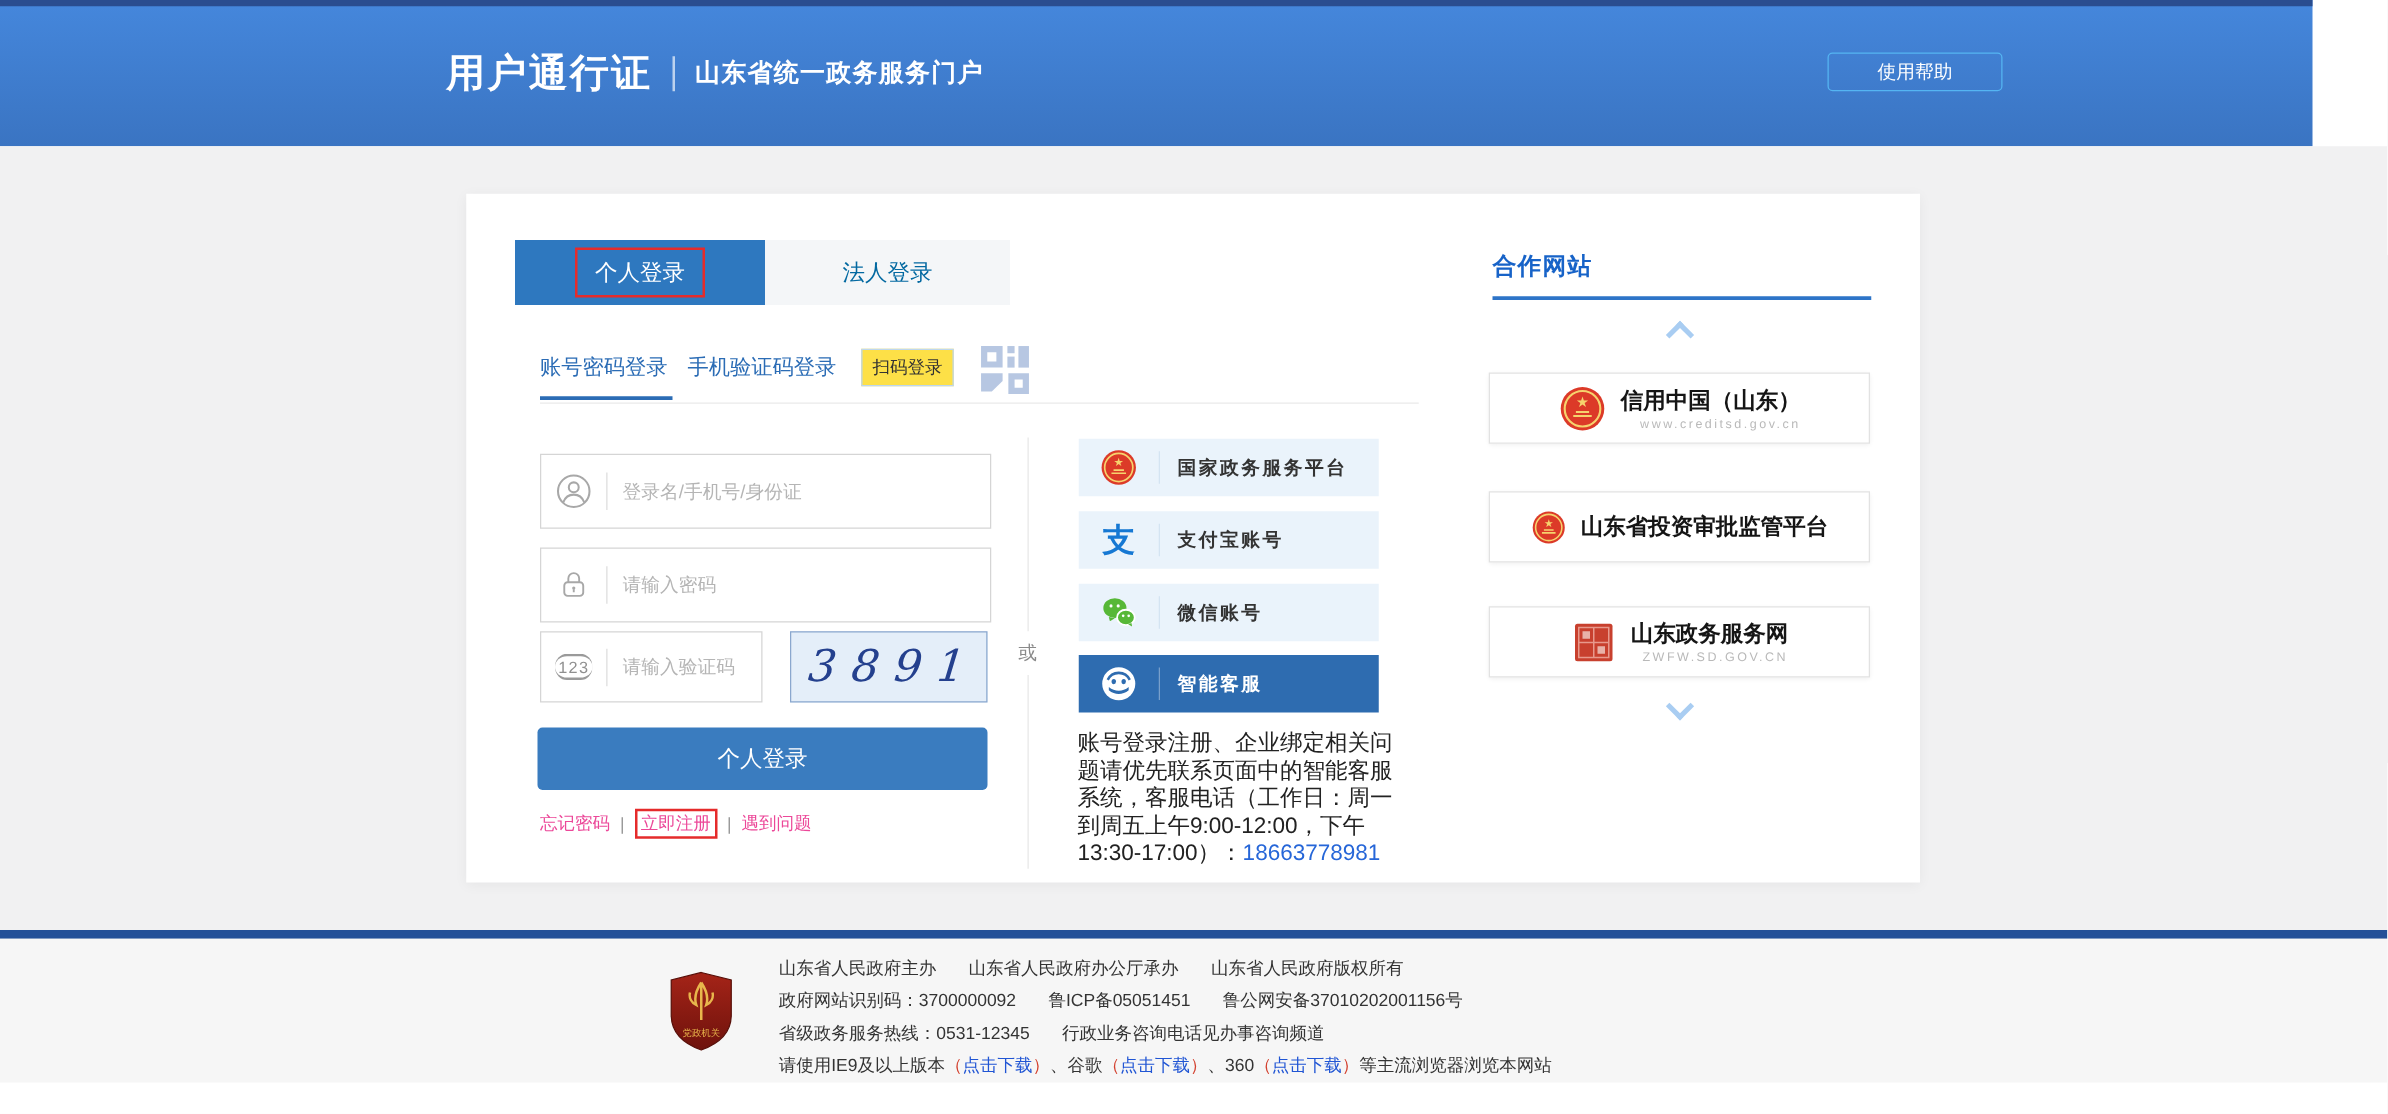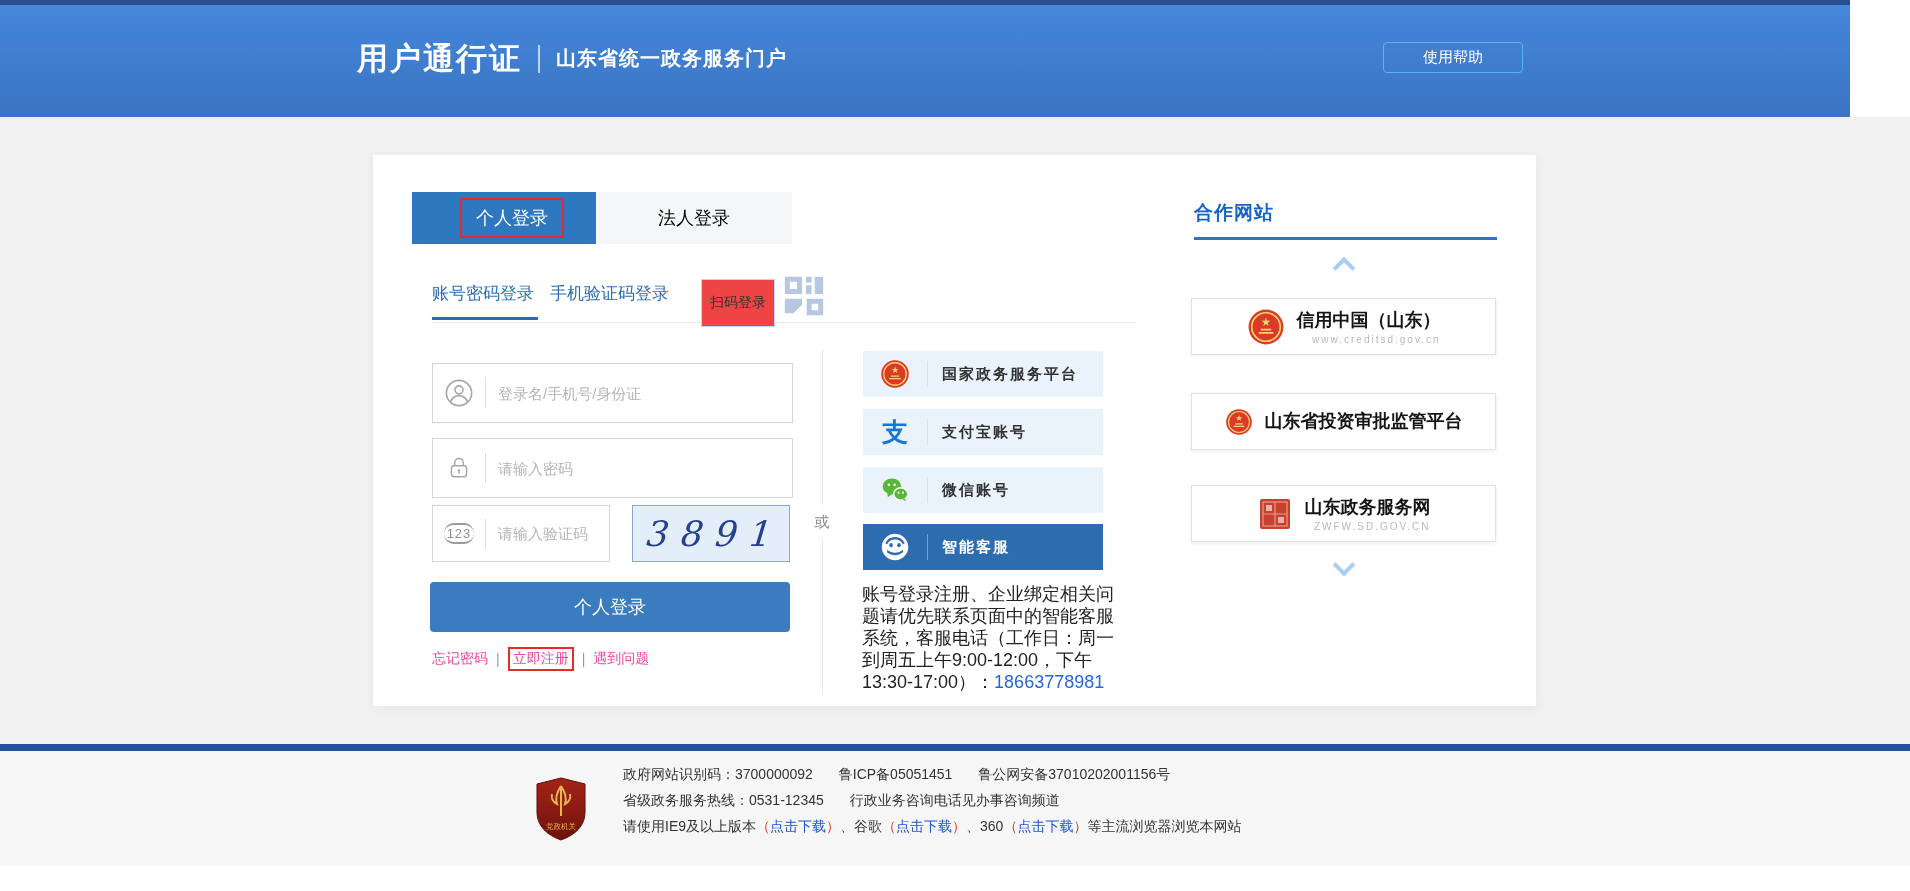--- a/index.html
+++ b/index.html
@@ -7,45 +7,45 @@
   #page { position:relative; width:1910px; height:891px; background:#fff; overflow:hidden; }
 
   
   .header { position:absolute; left:0; top:0; width:1850px; height:117px;
             background:linear-gradient(180deg,#4587dc 0%,#3a74c2 100%); }
   .header-topstrip { position:absolute; left:0; top:0; width:100%; height:5px; background:#2a4d8f; }
   .brand { position:absolute; left:357px; top:0; height:117px; display:flex; align-items:center; }
   .brand-title { color:#fff; font-size:31px; font-weight:bold; letter-spacing:2px; }
   .brand-divider { width:2px; height:28px; background:rgba(255,255,255,.65); margin:0 16px; }
   .brand-subtitle { color:#fff; font-size:20px; font-weight:bold; letter-spacing:1px; }
-  .help-btn { position:absolute; left:1383px; top:42px; width:140px; height:31px;
+  .help-btn { position:absolute; left:1462px; top:42px; width:140px; height:31px;
               border:1px solid #55b5f2; border-radius:4px; background:transparent;
               color:#fff; font-size:15px; display:flex; align-items:center; justify-content:center; cursor:pointer; }
 
   
   .body-bg { position:absolute; left:0; top:117px; width:1910px; height:627px; background:#f1f1f2; }
   .card { position:absolute; left:373px; top:155px; width:1163px; height:551px; background:#fff;
           box-shadow:0 2px 10px rgba(0,0,0,.05); }
 
   
   .tab { position:absolute; top:37px; height:52px; display:flex; align-items:center; justify-content:center;
          font-size:18px; cursor:pointer; }
   .tab-personal { left:39px; width:200px; background:#2e78bf; color:#fff; }
-  .tab-legal { left:223px; width:196px; background:#f4f6f8; color:#000000; }
+  .tab-legal { left:239px; width:196px; background:#f4f6f8; color:#0369a1; }
   .anno-box { border:2px solid #e52b2b; padding:6px 14px; }
   .anno-box-sm { border:2px solid #e52b2b; padding:1px 3px; }
 
   
   .method { position:absolute; top:127px; font-size:17px; color:#2b6cb5; cursor:pointer; }
   .method-account { left:59px; }
   .method-sms { left:177px; }
   .method-underline { position:absolute; left:59px; top:162px; width:106px; height:3px; background:#2b6cb5; }
   .method-hr { position:absolute; left:59px; top:167px; width:703px; height:1px; background:#eaeaea; }
-  .scan-box { position:absolute; left:328px; top:124px; width:74px; height:48px; border:1px solid #bcd6ef;
-              background:#ef4444; color:#333; font-size:14px; display:flex; align-items:center; justify-content:center; cursor:pointer; }
+  .scan-box { position:absolute; left:316px; top:124px; width:74px; height:30px; border:1px solid #bcd6ef;
+              background:#fde047; color:#333; font-size:14px; display:flex; align-items:center; justify-content:center; cursor:pointer; }
   .qr-icon { position:absolute; left:408px; top:118px; width:46px; height:46px; cursor:pointer; }
 
   
   .field { position:absolute; left:59px; width:361px; height:60px; border:1px solid #d5d5d5; background:#fff;
            display:flex; align-items:center; }
   .field-user { top:208px; }
   .field-pass { top:283px; }
   .field-captcha { top:350px; width:178px; height:57px; }
   .field-iconbox { width:52px; display:flex; align-items:center; justify-content:center; flex:0 0 52px; }
   .field-sep { width:1px; height:30px; background:#ddd; flex:0 0 1px; }
@@ -326,20 +326,25 @@
               <stop offset="1" stop-color="#6e120c"></stop>
           </linearGradient>
         </defs>
         <path d="M28 2 L52 8 V36 C52 50 42 59 28 64 C14 59 4 50 4 36 V8 Z" fill="url(#shg)" stroke="#58100a"></path>
         <path d="M28 10 C24 16 22 22 24 28 C20 26 18 22 19 18 M28 10 C32 16 34 22 32 28 C36 26 38 22 37 18 M28 12 V40" fill="none" stroke="#e8b64c" stroke-width="2"></path>
         <text x="28" y="53" font-size="7.5" fill="#e8b64c" text-anchor="middle">党政机关</text>
       </svg>
     </div>
     <div class="footer-text">
       <div>
+        <span class="fseg">山东省人民政府主办</span>
+        <span class="fseg">山东省人民政府办公厅承办</span>
+        <span class="fseg">山东省人民政府版权所有</span>
+      </div>
+      <div>
         <span class="fseg">政府网站识别码：3700000092</span>
         <span class="fseg">鲁ICP备05051451</span>
         <span class="fseg">鲁公网安备37010202001156号</span>
       </div>
       <div>
         <span class="fseg">省级政务服务热线：0531-12345</span>
         <span class="fseg">行政业务咨询电话见办事咨询频道</span>
       </div>
       <div>
         <span>请使用IE9及以上版本</span><span class="dl-open">（</span><span class="dl-link">点击下载</span><span class="dl-close">）</span><span>、谷歌</span><span class="dl-open">（</span><span class="dl-link">点击下载</span><span class="dl-close">）</span><span>、360</span><span class="dl-open">（</span><span class="dl-link">点击下载</span><span class="dl-close">）</span><span>等主流浏览器浏览本网站</span>

